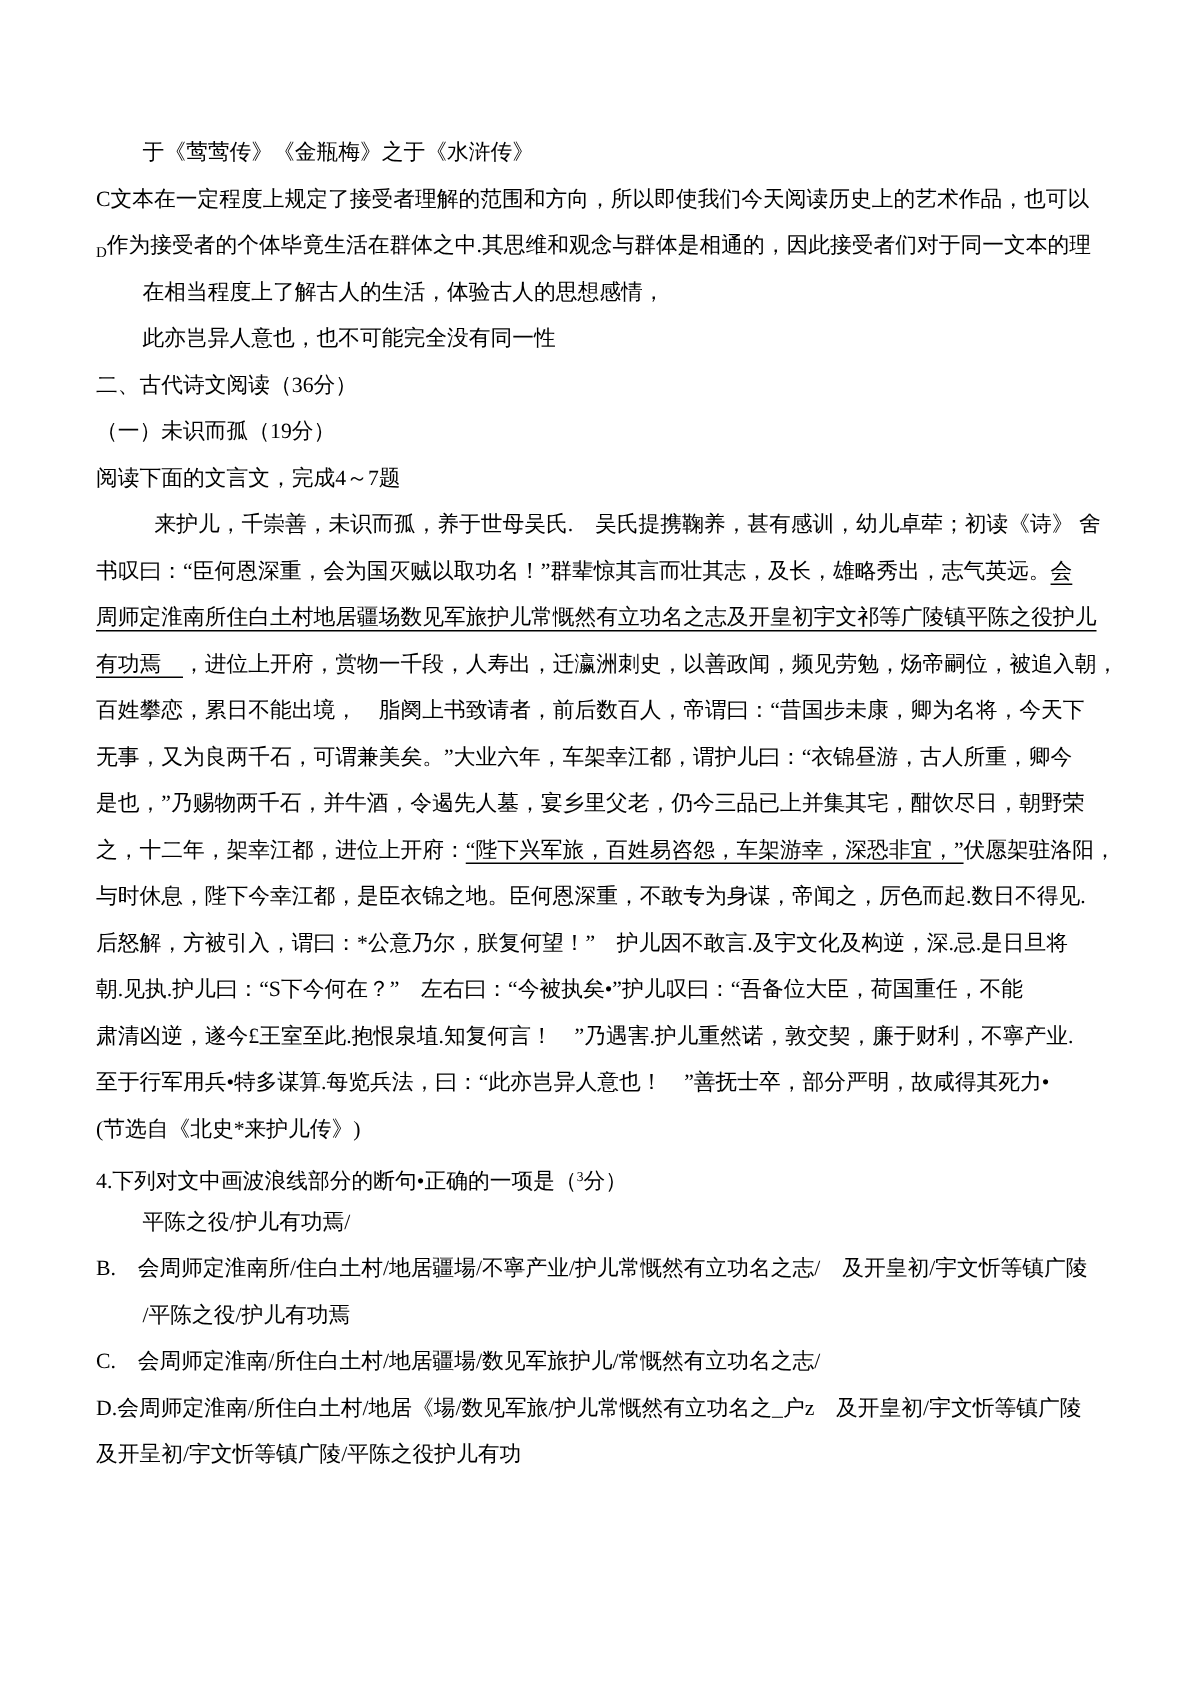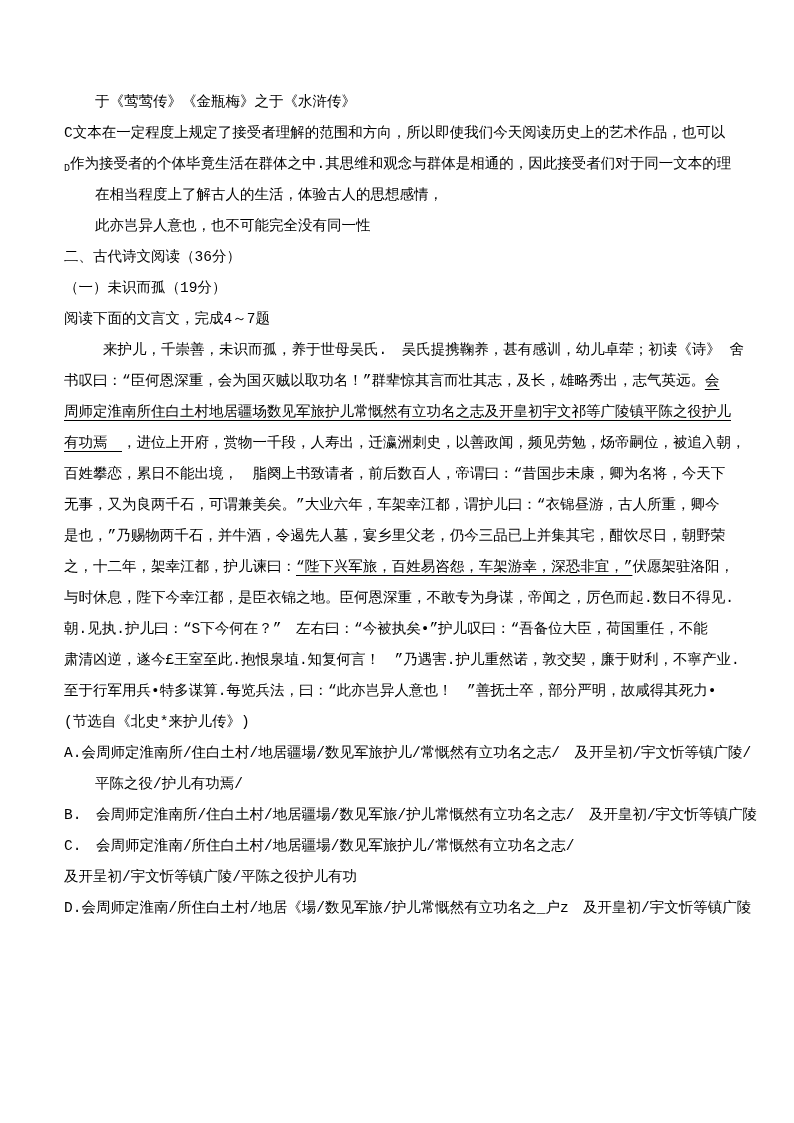--- a/index.html
+++ b/index.html
@@ -5,21 +5,20 @@
   html,body{margin:0;padding:0;}
   body{
     width:794px;height:1123px;background:#ffffff;color:#000000;
     font-family:"Liberation Serif","DejaVu Serif",serif;
     overflow:hidden;
   }
   .doc{
     padding:87px 32px 0 64px;
     font-size:14.5px;
     line-height:31px;
-    font-family:Liberation Mono, monospace;
   }
   .line{
     white-space:nowrap;
     height:31px;
   }
   .ind1{padding-left:31px;}
   .ind2{padding-left:39px;}
   .u{text-decoration:underline;text-underline-offset:4px;}
   .sub{font-size:10px;vertical-align:-3px;}
   .sup{font-size:9px;vertical-align:5px;}
@@ -37,26 +36,28 @@
       <div class="line"><span>二、古代诗文阅读（36分）</span></div>
       <div class="line"><span>（一）未识而孤（19分）</span></div>
       <div class="line"><span>阅读下面的文言文，完成4～7题</span></div>
       <div class="line ind2"><span>来护儿，千崇善，未识而孤，养于世母吴氏.　吴氏提携鞠养，甚有感训，幼儿卓荦；初读《诗》 舍</span></div>
       <div class="line"><span>书叹曰：“臣何恩深重，会为国灭贼以取功名！”群辈惊其言而壮其志，及长，雄略秀出，志气英远。</span><span class="u">会</span></div>
       <div class="line"><span class="u">周师定淮南所住白土村地居疆场数见军旅护儿常慨然有立功名之志及开皇初宇文祁等广陵镇平陈之役护儿</span></div>
       <div class="line"><span class="u">有功焉　</span><span>，进位上开府，赏物一千段，人寿出，迁瀛洲刺史，以善政闻，频见劳勉，炀帝嗣位，被追入朝，</span></div>
       <div class="line"><span>百姓攀恋，累日不能出境，　脂阕上书致请者，前后数百人，帝谓曰：“昔国步未康，卿为名将，今天下</span></div>
       <div class="line"><span>无事，又为良两千石，可谓兼美矣。”大业六年，车架幸江都，谓护儿曰：“衣锦昼游，古人所重，卿今</span></div>
       <div class="line"><span>是也，”乃赐物两千石，并牛酒，令遏先人墓，宴乡里父老，仍今三品已上并集其宅，酣饮尽日，朝野荣</span></div>
-      <div class="line"><span>之，十二年，架幸江都，护儿谏曰：</span><span class="u">“陛下兴军旅，百姓易咨怨，车架游幸，深恐非宜，”</span><span>伏愿架驻洛阳，</span></div>
+      <div class="line"><span>之，十二年，架幸江都，进位上开府：</span><span class="u">“陛下兴军旅，百姓易咨怨，车架游幸，深恐非宜，”</span><span>伏愿架驻洛阳，</span></div>
       <div class="line"><span>与时休息，陛下今幸江都，是臣衣锦之地。臣何恩深重，不敢专为身谋，帝闻之，厉色而起.数日不得见.</span></div>
+      <div class="line"><span>后怒解，方被引入，谓曰：*公意乃尔，朕复何望！”　护儿因不敢言.及宇文化及构逆，深.忌.是日旦将</span></div>
       <div class="line"><span>朝.见执.护儿曰：“S下今何在？”　左右曰：“今被执矣•”护儿叹曰：“吾备位大臣，荷国重任，不能</span></div>
       <div class="line"><span>肃清凶逆，遂今£王室至此.抱恨泉埴.知复何言！　”乃遇害.护儿重然诺，敦交契，廉于财利，不寧产业.</span></div>
       <div class="line"><span>至于行军用兵•特多谋算.每览兵法，曰：“此亦岂异人意也！　”善抚士卒，部分严明，故咸得其死力•</span></div>
       <div class="line"><span>(节选自《北史*来护儿传》)</span></div>
-      <div class="line"><span>A.会周师定淮南所/住白土村/地居疆場/数见军旅护儿/常慨然有立功名之志/　及开呈初/宇文忻等镇广陵/</span></div>
+      <div class="line"><span>4.下列对文中画波浪线部分的断句•正确的一项是（</span><span class="sup">3</span><span>分）</span></div>
       <div class="line ind1"><span>平陈之役/护儿有功焉/</span></div>
-      <div class="line"><span>B.　会周师定淮南所/住白土村/地居疆場/数见军旅/护儿常慨然有立功名之志/　及开皇初/宇文忻等镇广陵</span></div>
+      <div class="line"><span>B.　会周师定淮南所/住白土村/地居疆場/不寧产业/护儿常慨然有立功名之志/　及开皇初/宇文忻等镇广陵</span></div>
+      <div class="line ind1"><span>/平陈之役/护儿有功焉</span></div>
       <div class="line"><span>C.　会周师定淮南/所住白土村/地居疆場/数见军旅护儿/常慨然有立功名之志/</span></div>
+      <div class="line"><span>D.会周师定淮南/所住白土村/地居《場/数见军旅/护儿常慨然有立功名之_户z　及开皇初/宇文忻等镇广陵</span></div>
       <div class="line"><span>及开呈初/宇文忻等镇广陵/平陈之役护儿有功</span></div>
-      <div class="line"><span>D.会周师定淮南/所住白土村/地居《場/数见军旅/护儿常慨然有立功名之_户z　及开皇初/宇文忻等镇广陵</span></div>
     </div>
 </div>
 
 </body></html>

